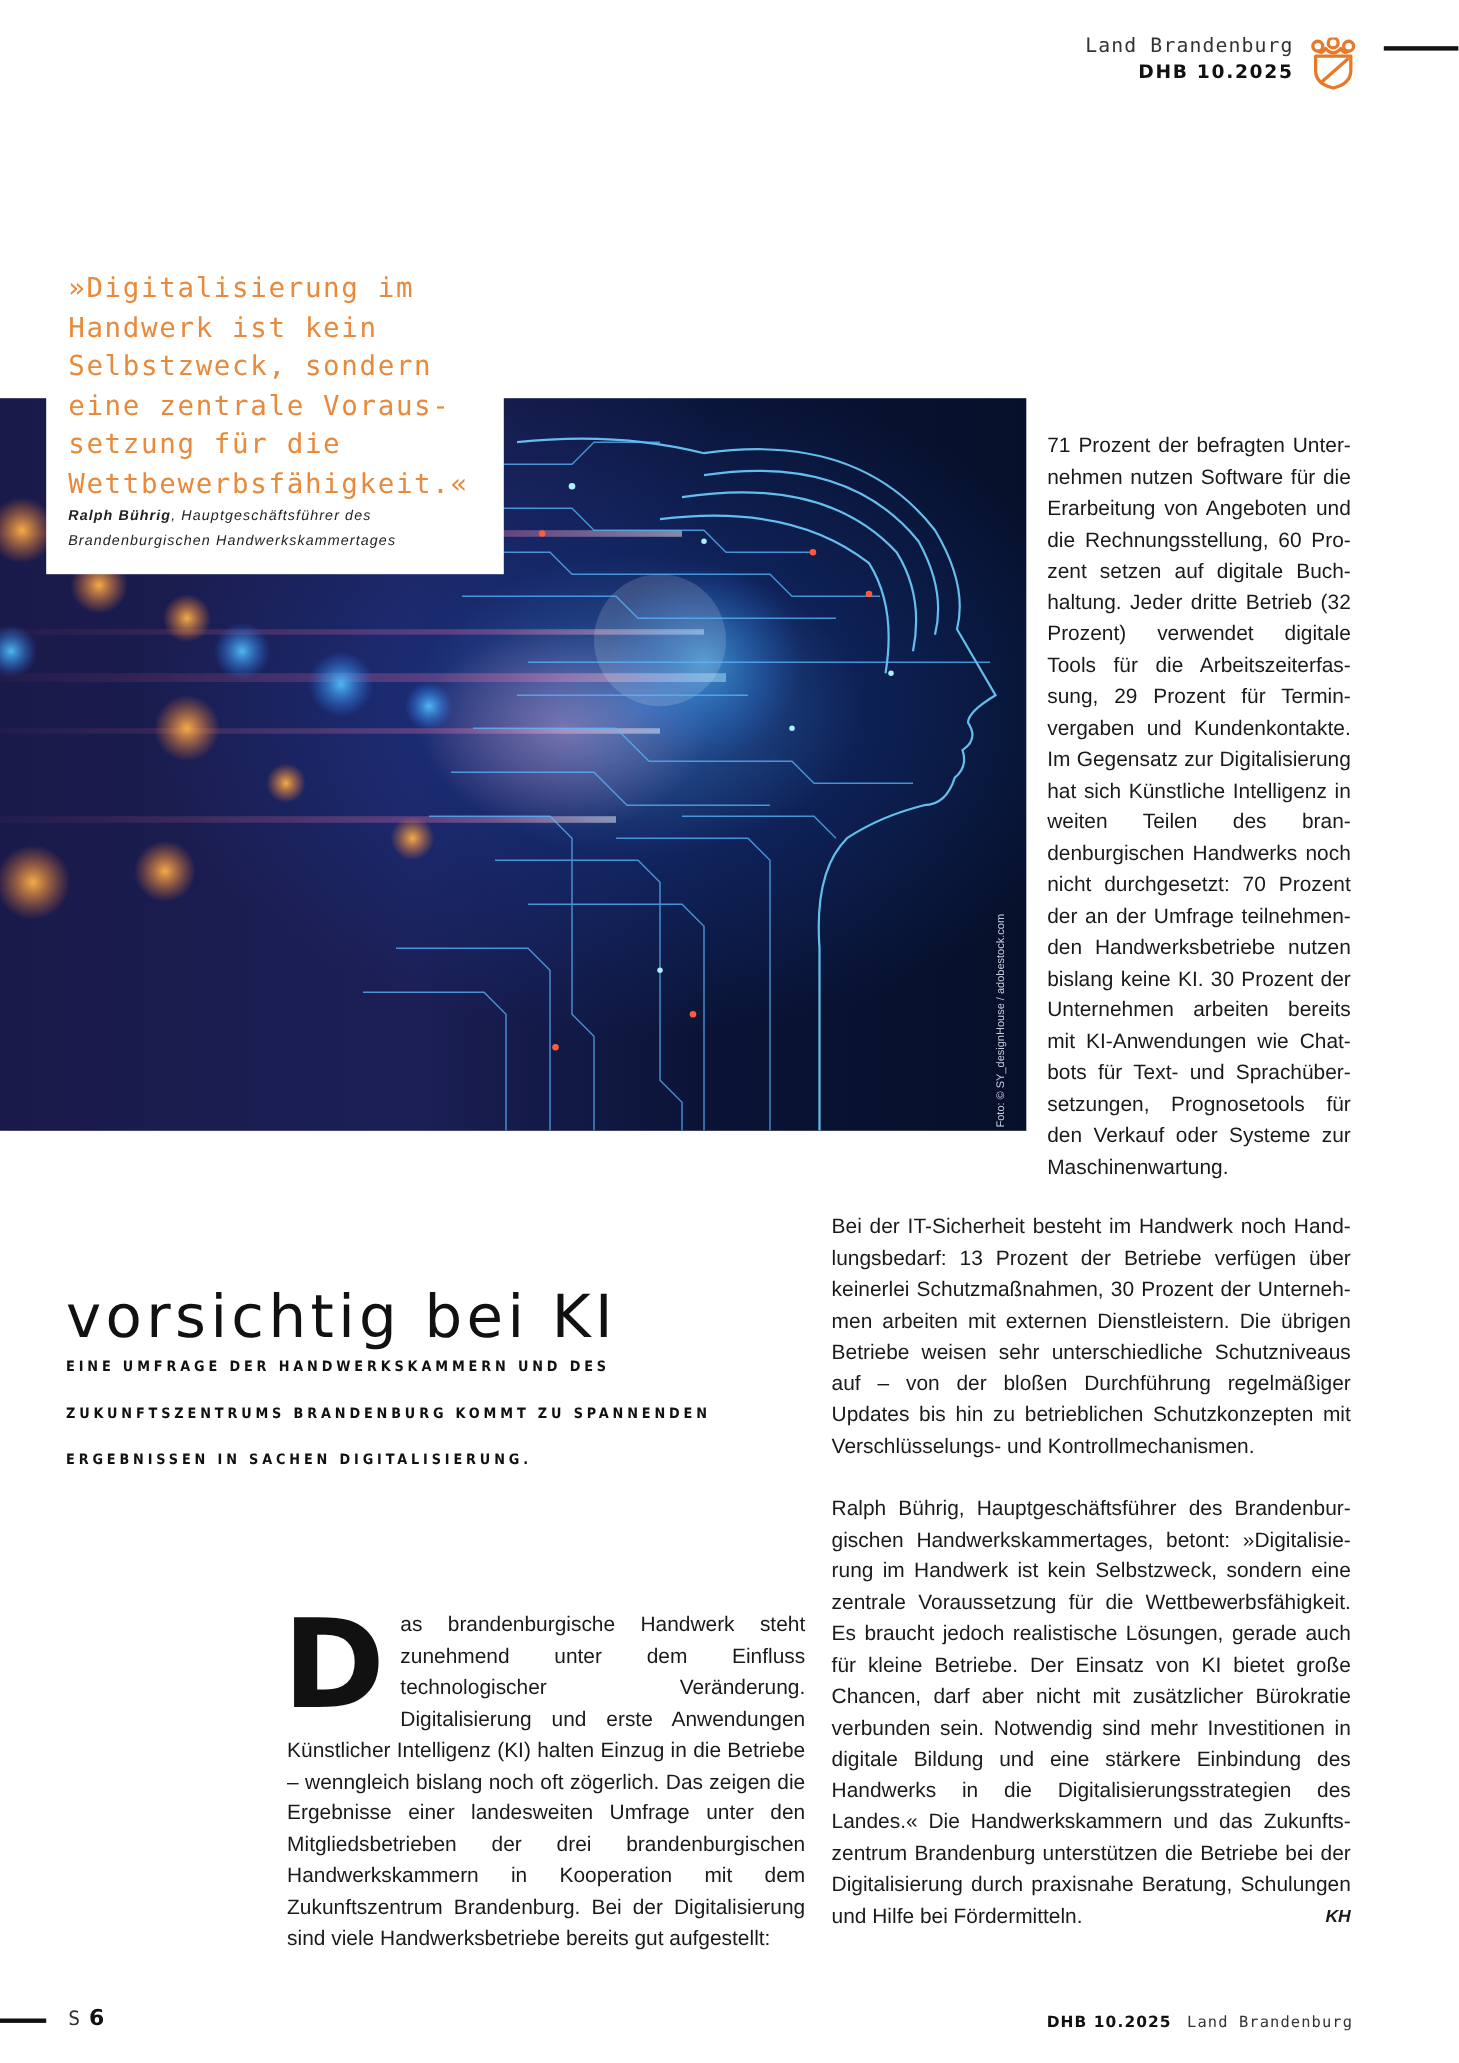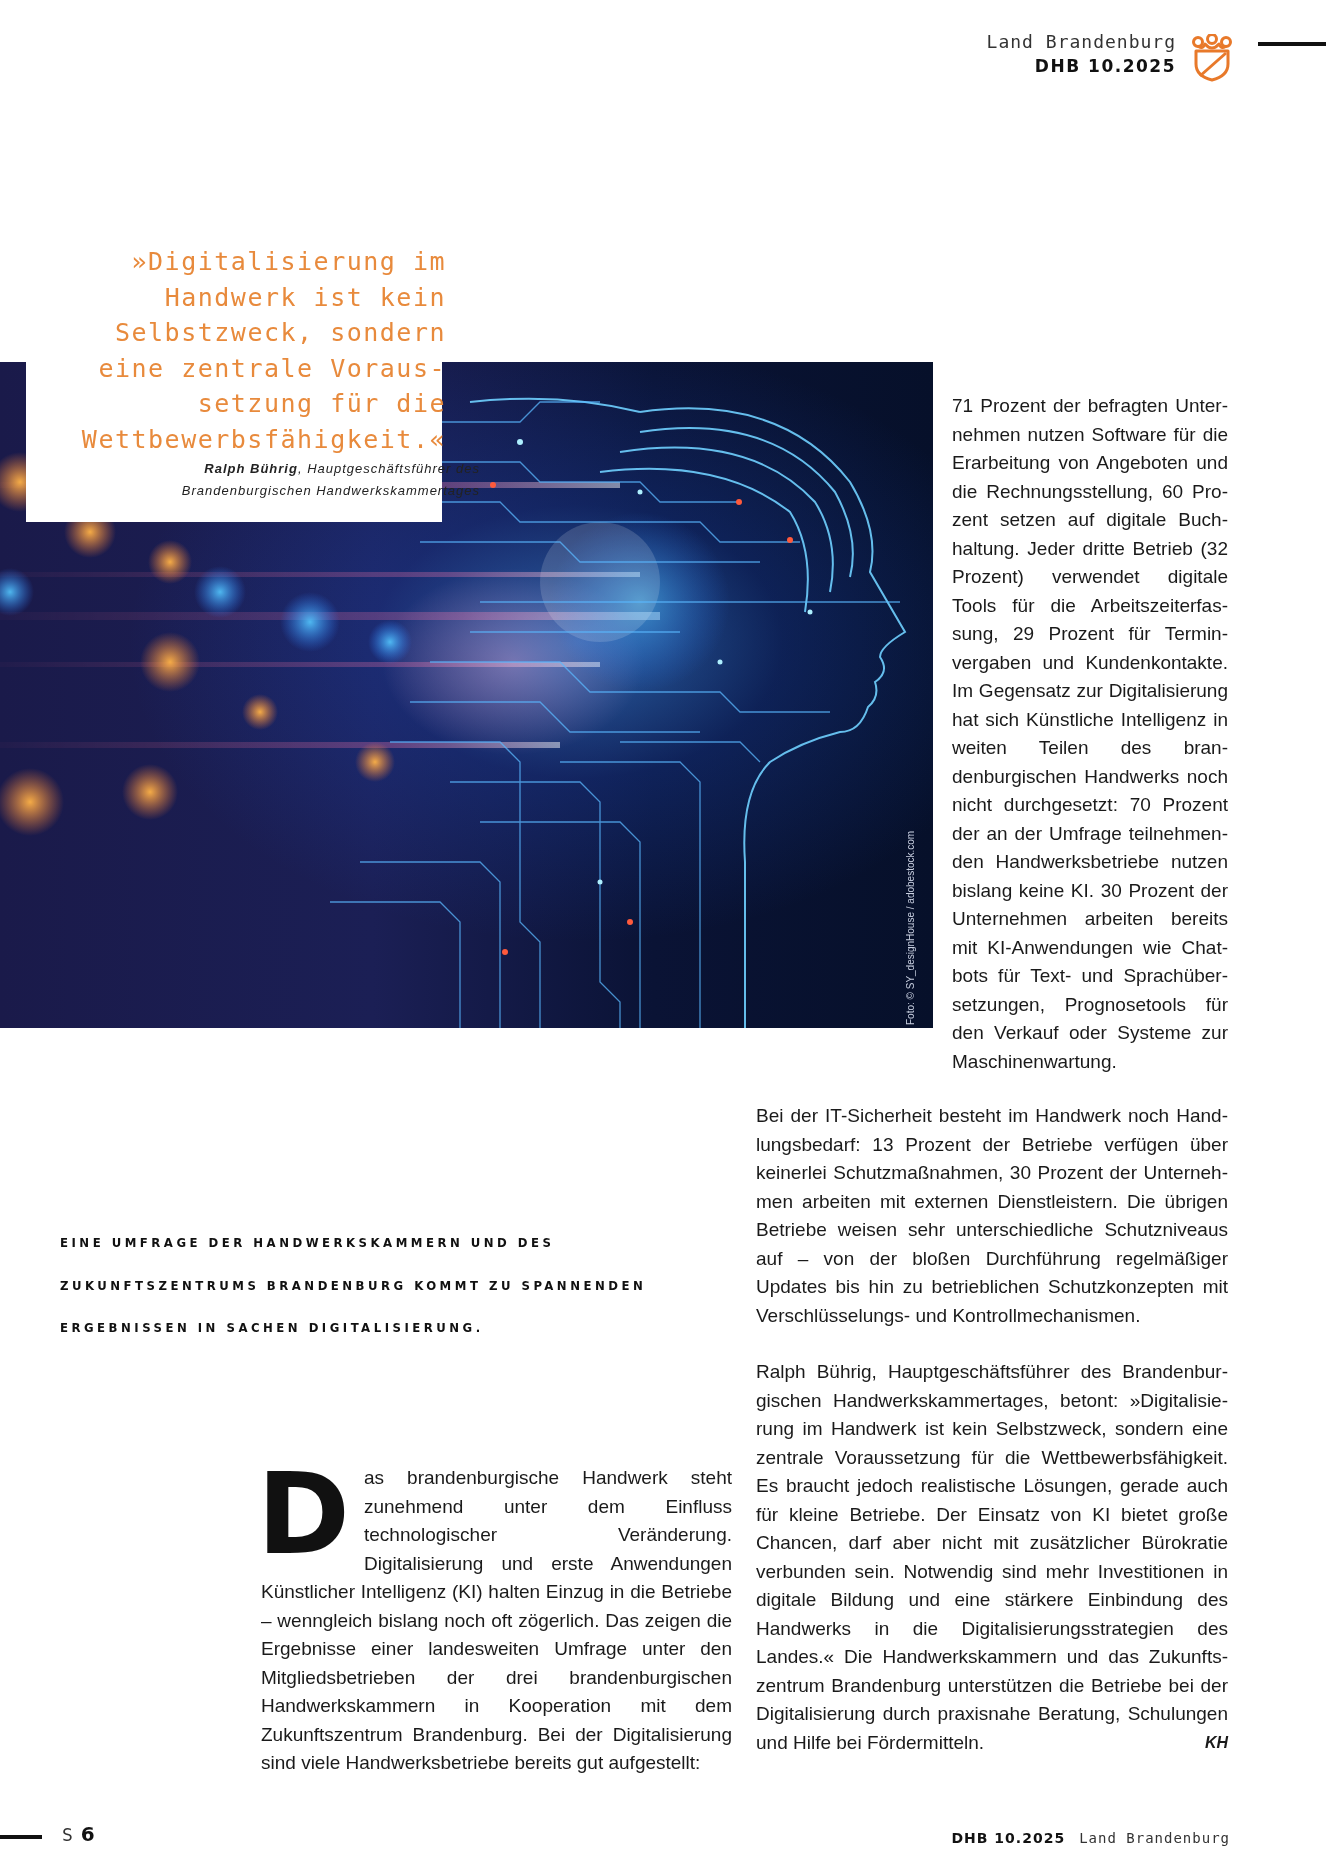--- a/index.html
+++ b/index.html
@@ -16,26 +16,26 @@
   
   .photo { position: absolute; left: 0; top: 362px; width: 933px; height: 666px; overflow: hidden;
            background: radial-gradient(ellipse at 62% 42%, rgba(70,160,255,0.55) 0%, rgba(30,80,200,0.25) 25%, rgba(5,15,50,0) 55%),
                        radial-gradient(ellipse at 55% 45%, rgba(255,140,160,0.6) 0%, rgba(255,80,120,0.0) 18%),
                        linear-gradient(90deg, #1a1a4a 0%, #1b1f55 40%, #0a1335 70%, #06102a 100%); }
   .photo svg { position: absolute; left: 0; top: 0; }
   .credit { position: absolute; left: 905px; top: 1025px; transform: rotate(-90deg); transform-origin: left top;
             font-family: "Liberation Sans", sans-serif; font-size: 10px; color: #c8cfe0; white-space: nowrap; }
 
   
-  .quote-box { position: absolute; left: 26px; top: 236px; width: 416px; height: 286px; background: #ffffff; text-align: right; }
+  .quote-box { position: absolute; left: 42px; top: 236px; width: 416px; height: 286px; background: #ffffff; }
   .quote-text { position: absolute; left: 20px; top: 8px; width: 400px;
                 font-family: "DejaVu Sans Mono", monospace; font-size: 25px; line-height: 35.5px;
                 color: #e88a3c; letter-spacing: 1.5px; }
   .quote-attr { position: absolute; left: 20px; top: 222px; width: 390px; font-size: 13px; line-height: 22px;
-                font-style: italic; color: #222; letter-spacing: 1px; font-family: "Liberation Sans", sans-serif; margin-left: 44px; }
+                font-style: italic; color: #222; letter-spacing: 1px; font-family: "Liberation Sans", sans-serif; }
   .quote-attr b { font-weight: bold; }
 
   
   .col-text { font-family: "Liberation Sans", sans-serif; font-size: 19px; line-height: 28.5px; color: #1a1a1a;
               text-align: justify; hyphens: manual; margin-top: 38px; }
   .col-right-top { position: absolute; left: 952px; top: 354px; width: 276px; }
 
   
   .headline { position: absolute; left: 60px; top: 1062px; width: 680px;
               font-family: "DejaVu Sans", sans-serif; font-size: 54px; line-height: 66px; letter-spacing: 4px; color: #111; font-weight: normal; }
@@ -162,21 +162,21 @@
 </div>
 <div class="credit">Foto: © SY_designHouse / adobestock.com</div>
 
 <div class="quote-box">
   <div class="quote-text">»Digitalisierung im Handwerk ist kein Selbstzweck, sondern eine zentrale Voraus-setzung für die Wettbewerbsfähigkeit.«</div>
   <div class="quote-attr"><b>Ralph Bührig</b><span>, Hauptgeschäftsführer des Brandenburgischen Handwerkskammertages</span></div>
 </div>
 
 <div class="col-text col-right-top">71 Prozent der befragten Unter­nehmen nutzen Software für die Erarbeitung von Angeboten und die Rechnungsstellung, 60 Pro­zent setzen auf digitale Buch­haltung. Jeder dritte Betrieb (32 Prozent) verwendet digitale Tools für die Arbeitszeiterfas­sung, 29 Prozent für Termin­vergaben und Kundenkontakte. Im Gegensatz zur Digitalisie­rung hat sich Künstliche Intelli­genz in weiten Teilen des bran­denburgischen Handwerks noch nicht durchgesetzt: 70 Prozent der an der Umfrage teilnehmen­den Handwerksbetriebe nutzen bislang keine KI. 30 Prozent der Unternehmen arbeiten bereits mit KI-Anwendungen wie Chat­bots für Text- und Sprachüber­setzungen, Prognosetools für den Verkauf oder Systeme zur Maschinenwartung.</div>
 
-<h1 class="headline"><br></h1>
+<h1 class="headline"><br><span>vorsichtig bei KI</span></h1>
 <div class="kicker">EINE UMFRAGE DER HANDWERKSKAMMERN UND DES ZUKUNFTSZENTRUMS BRANDENBURG KOMMT ZU SPANNENDEN ERGEBNISSEN IN SACHEN DIGITALISIERUNG.</div>
 
 <div class="col-text col-lead">
   <span class="dropcap">D</span>
   <span>as brandenburgische Handwerk steht zuneh­mend unter dem Einfluss technologischer Veränderung. Digitalisierung und erste An­wendungen Künstlicher Intelligenz (KI) halten Einzug in die Betriebe – wenngleich bislang noch oft zögerlich. Das zeigen die Ergebnisse einer landesweiten Umfrage unter den Mitgliedsbetrieben der drei brandenbur­gischen Handwerkskammern in Kooperation mit dem Zukunftszentrum Brandenburg. Bei der Digitalisierung sind viele Handwerksbetriebe bereits gut aufgestellt:</span>
 </div>
 
 <div class="col-text col-right-bottom">
   <p>Bei der IT-Sicherheit besteht im Handwerk noch Hand­lungsbedarf: 13 Prozent der Betriebe verfügen über keinerlei Schutzmaßnahmen, 30 Prozent der Unterneh­men arbeiten mit externen Dienstleistern. Die übrigen Betriebe weisen sehr unterschiedliche Schutzniveaus auf – von der bloßen Durchführung regelmäßiger Updates bis hin zu betrieblichen Schutzkonzepten mit Verschlüsselungs- und Kontrollmechanismen.</p>
   <p><span>Ralph Bührig, Hauptgeschäftsführer des Brandenbur­gischen Handwerkskammertages, betont: »Digitalisie­rung im Handwerk ist kein Selbstzweck, sondern eine zentrale Voraussetzung für die Wettbewerbsfähigkeit. Es braucht jedoch realistische Lösungen, gerade auch für kleine Betriebe. Der Einsatz von KI bietet große Chancen, darf aber nicht mit zusätzlicher Bürokratie verbunden sein. Notwendig sind mehr Investitionen in digitale Bildung und eine stärkere Einbindung des Handwerks in die Digitalisierungsstrategien des Landes.« Die Handwerkskammern und das Zukunfts­zentrum Brandenburg unterstützen die Betriebe bei der Digitalisierung durch praxisnahe Beratung, Schulungen und Hilfe bei Fördermitteln.</span><span class="author">KH</span></p>

